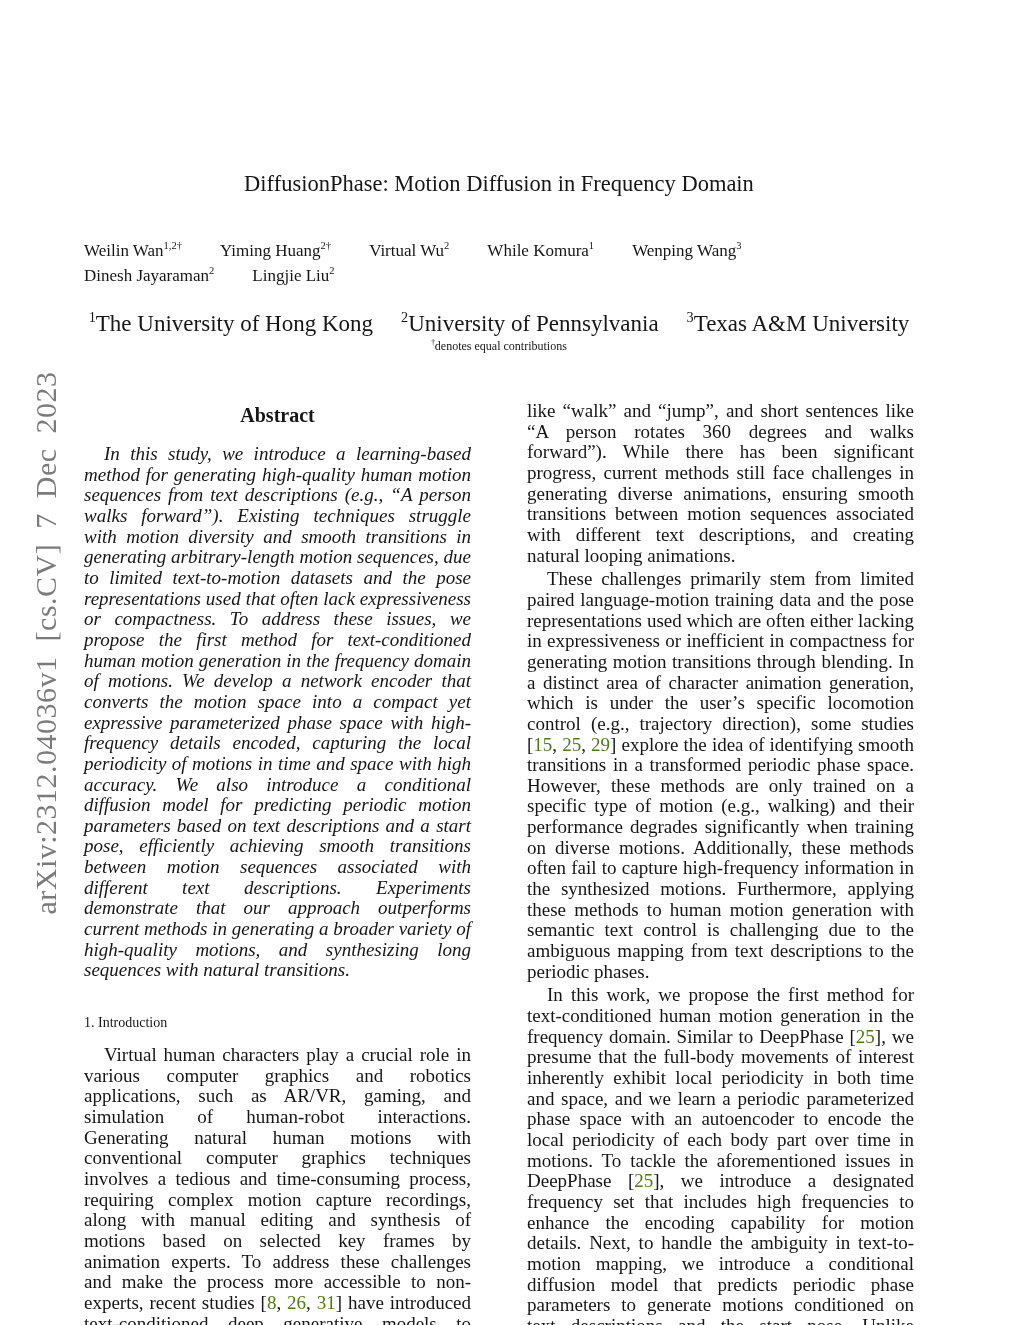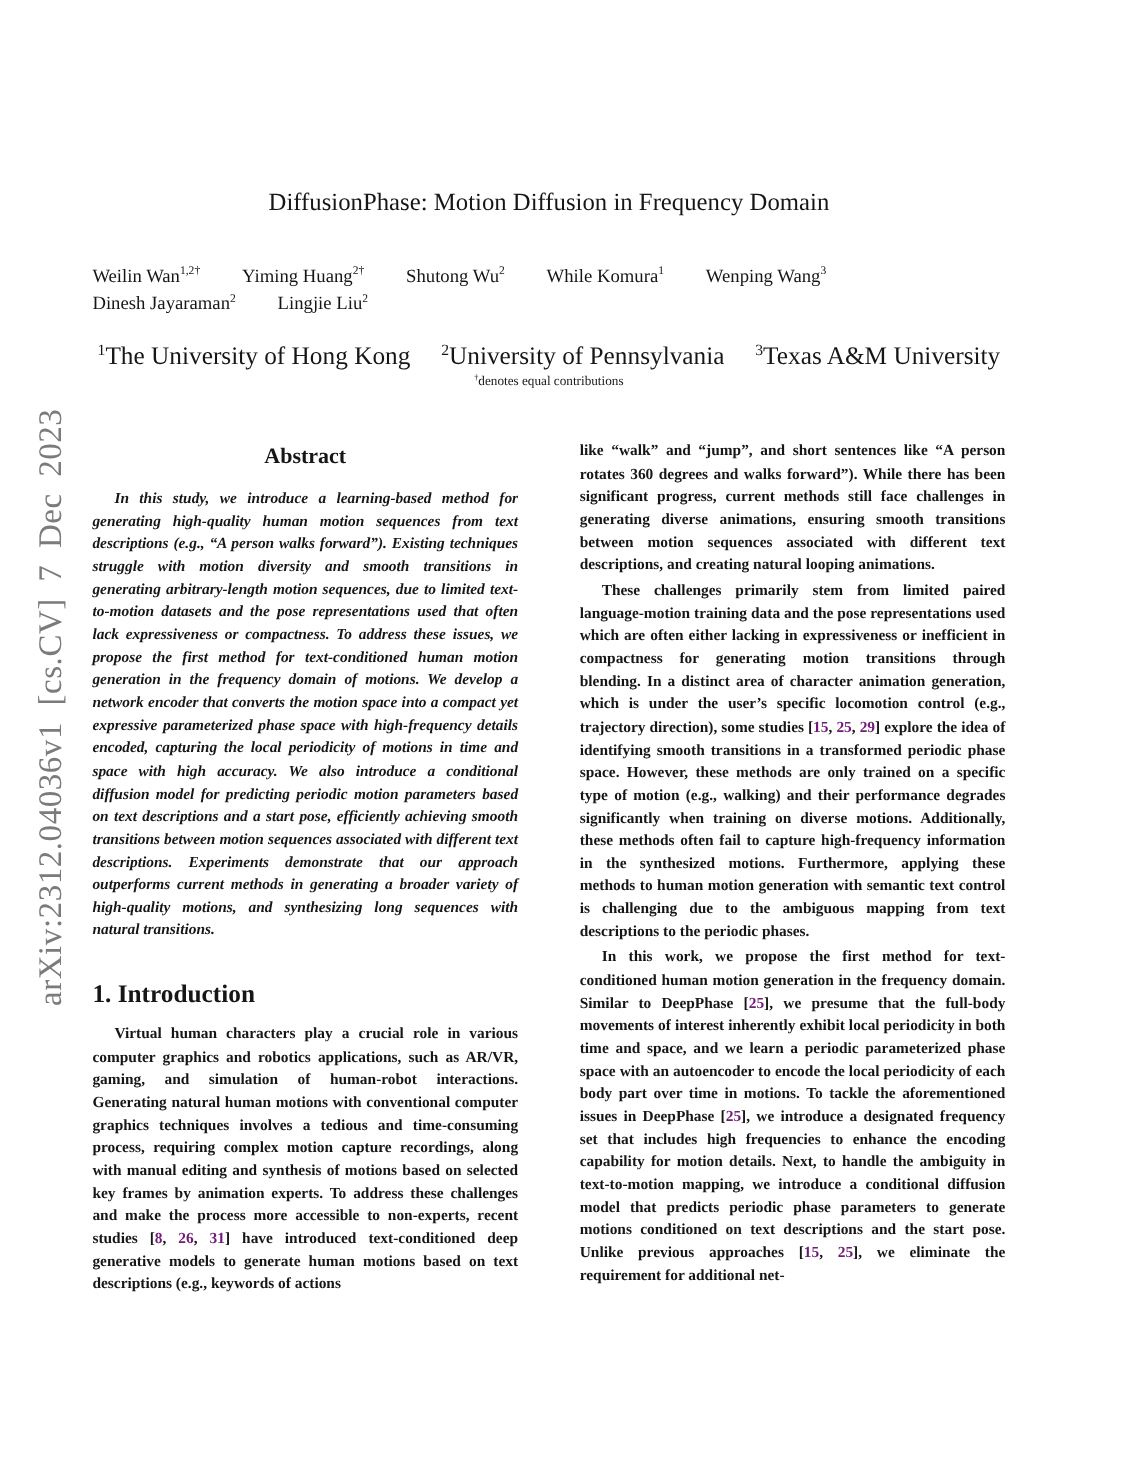--- a/index.html
+++ b/index.html
@@ -10,39 +10,39 @@
   .authors-row{position:absolute;left:0;width:100%;display:flex;justify-content:flex-start;gap:38px;font-size:17px;}
   .row1{top:241px;}
   .row2{top:266px;}
   .affiliations{position:absolute;top:311px;left:0;width:100%;display:flex;justify-content:center;gap:28px;font-size:23px;}
   .footnote{position:absolute;top:339px;left:0;width:100%;text-align:center;font-size:12px;}
   sup{font-size:0.62em;line-height:0;}
   .columns{position:absolute;left:84px;top:401px;width:830px;display:flex;gap:56px;justify-content:center;}
   .col{width:397px;}
   .abstract-heading{text-align:center;font-size:20px;font-weight:bold;margin:3px 0 17px 0;}
   .abstract-body{font-style:italic;}
-  .body-para,.abstract-body{font-size:14px;line-height:20.65px;text-align:justify;margin:0;font-weight:bold;}
+  .body-para,.abstract-body{font-size:19px;line-height:20.65px;text-align:justify;margin:0;}
   .indent{text-indent:20px;}
-  .section-heading{font-size:23px;font-weight:bold;margin:34px 0 14px 0;}
+  .section-heading{font-size:14px;font-weight:normal;margin:34px 0 14px 0;}
   .col p + p{margin-top:3px;}
-  .cite{color:#701a75;cursor:pointer;}
+  .cite{color:#4d7c0f;cursor:pointer;}
 </style>
 </head>
 <body>
 
 <div class="page">
 
   <div class="watermark">arXiv:2312.04036v1 [cs.CV] 7 Dec 2023</div>
 
   <div class="header">
     <h1 class="title">DiffusionPhase: Motion Diffusion in Frequency Domain</h1>
     <div class="authors-row row1">
       <span class="author"><span>Weilin Wan</span><sup>1,2†</sup></span>
       <span class="author"><span>Yiming Huang</span><sup>2†</sup></span>
-      <span class="author"><span>Shutong Wu</span><sup>2</sup></span>
+      <span class="author"><span>Virtual Wu</span><sup>2</sup></span>
       <span class="author"><span>While Komura</span><sup>1</sup></span>
       <span class="author"><span>Wenping Wang</span><sup>3</sup></span>
     </div>
     <div class="authors-row row2">
       <span class="author"><span>Dinesh Jayaraman</span><sup>2</sup></span>
       <span class="author"><span>Lingjie Liu</span><sup>2</sup></span>
     </div>
     <div class="affiliations">
       <span class="affiliation"><sup>1</sup><span>The University of Hong Kong</span></span>
       <span class="affiliation"><sup>2</sup><span>University of Pennsylvania</span></span>

